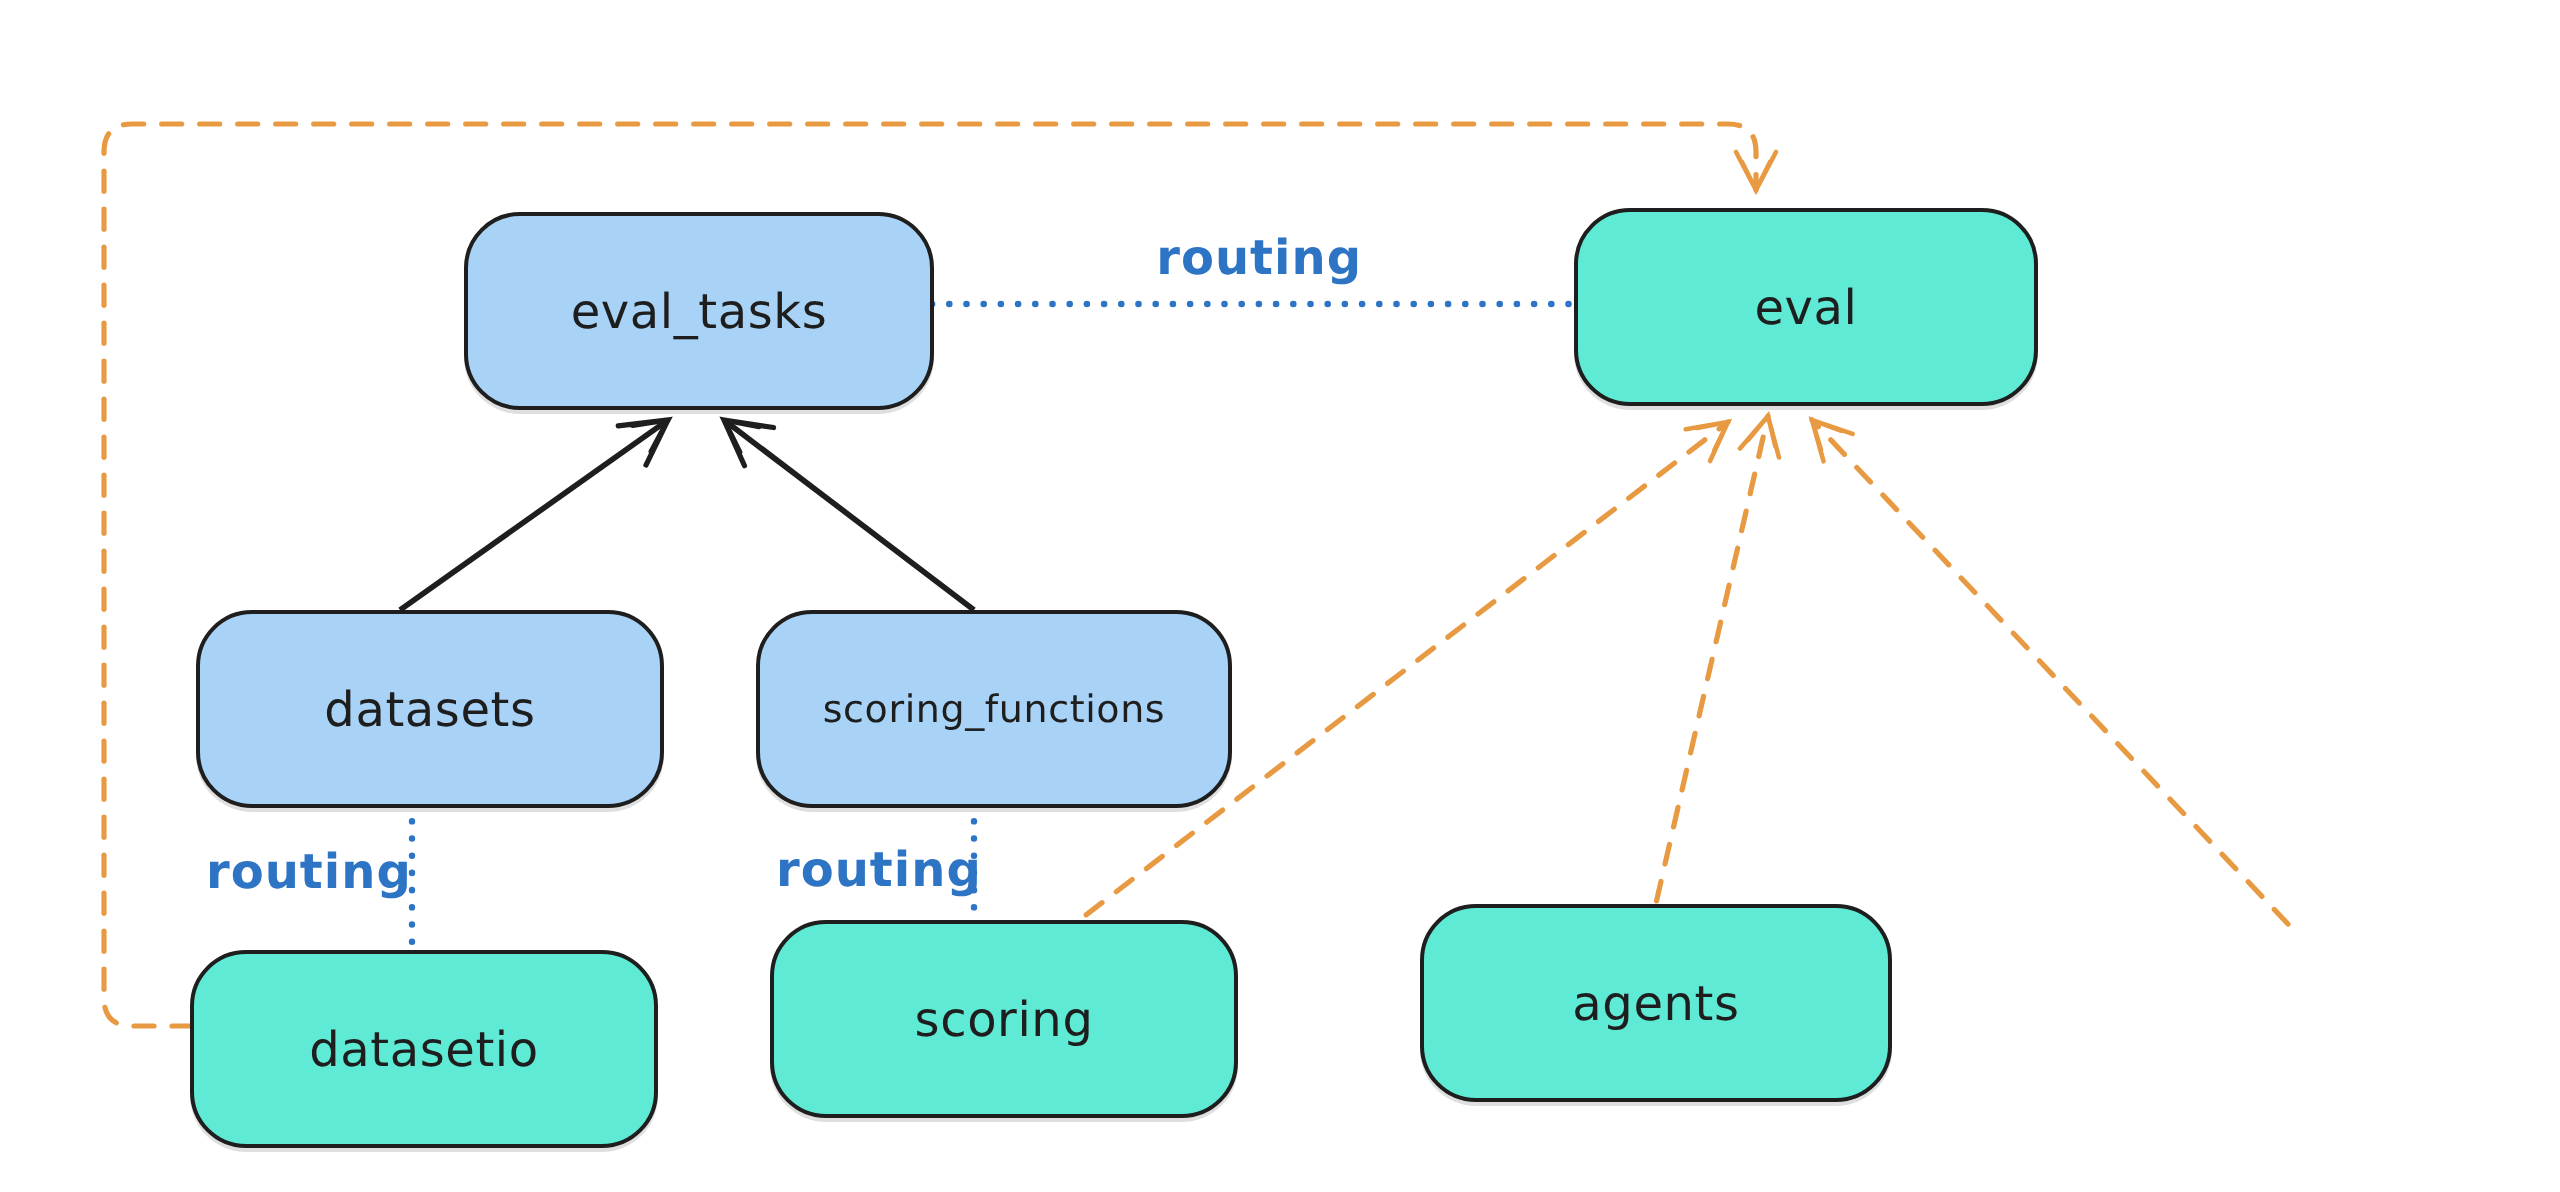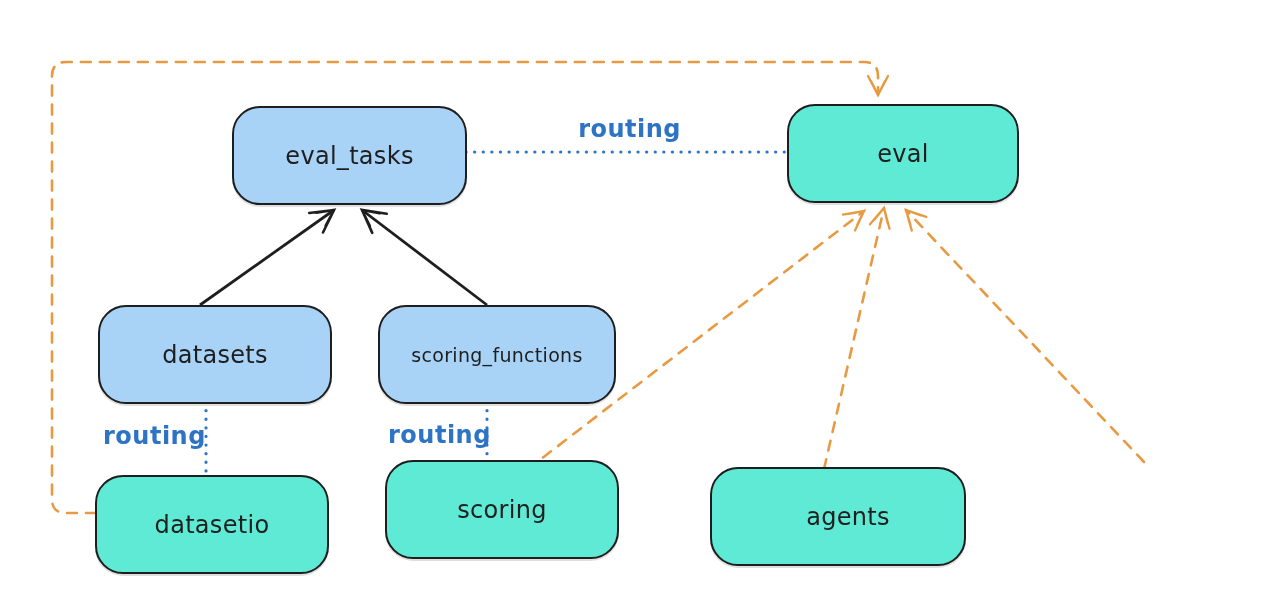--- a/index.html
+++ b/index.html
@@ -18,21 +18,21 @@
   }
   .node.blue{background:#a8d3f7;}
   .node.green{background:#5eead4;}
 
   .n-eval-tasks       {left:232px;top:106px;width:231px;height:95px;}
   .n-datasets         {left:98px; top:305px;width:230px;height:95px;}
   .n-scoring-functions{left:378px;top:305px;width:234px;height:95px;font-size:19px;}
   .n-eval             {left:787px;top:104px;width:228px;height:95px;}
   .n-datasetio        {left:95px; top:475px;width:230px;height:95px;}
   .n-scoring          {left:385px;top:460px;width:230px;height:95px;}
-  .n-agents           {left:710px;top:467px;width:232px;height:95px;padding-left:20px;}
+  .n-agents           {left:710px;top:452px;width:232px;height:95px;}
   .n-inference        {left:1023px;top:465px;width:234px;height:97px;}
 
   .routing-label{
     position:absolute;color:#2d74c4;font-size:24px;font-weight:600;
     text-align:right;letter-spacing:.5px;
   }
   .lbl-top {left:559px;top:115px;width:122px;}
   .lbl-left{left:103px;top:422px;width:100px;}
   .lbl-mid {left:388px;top:421px;width:100px;}
 

